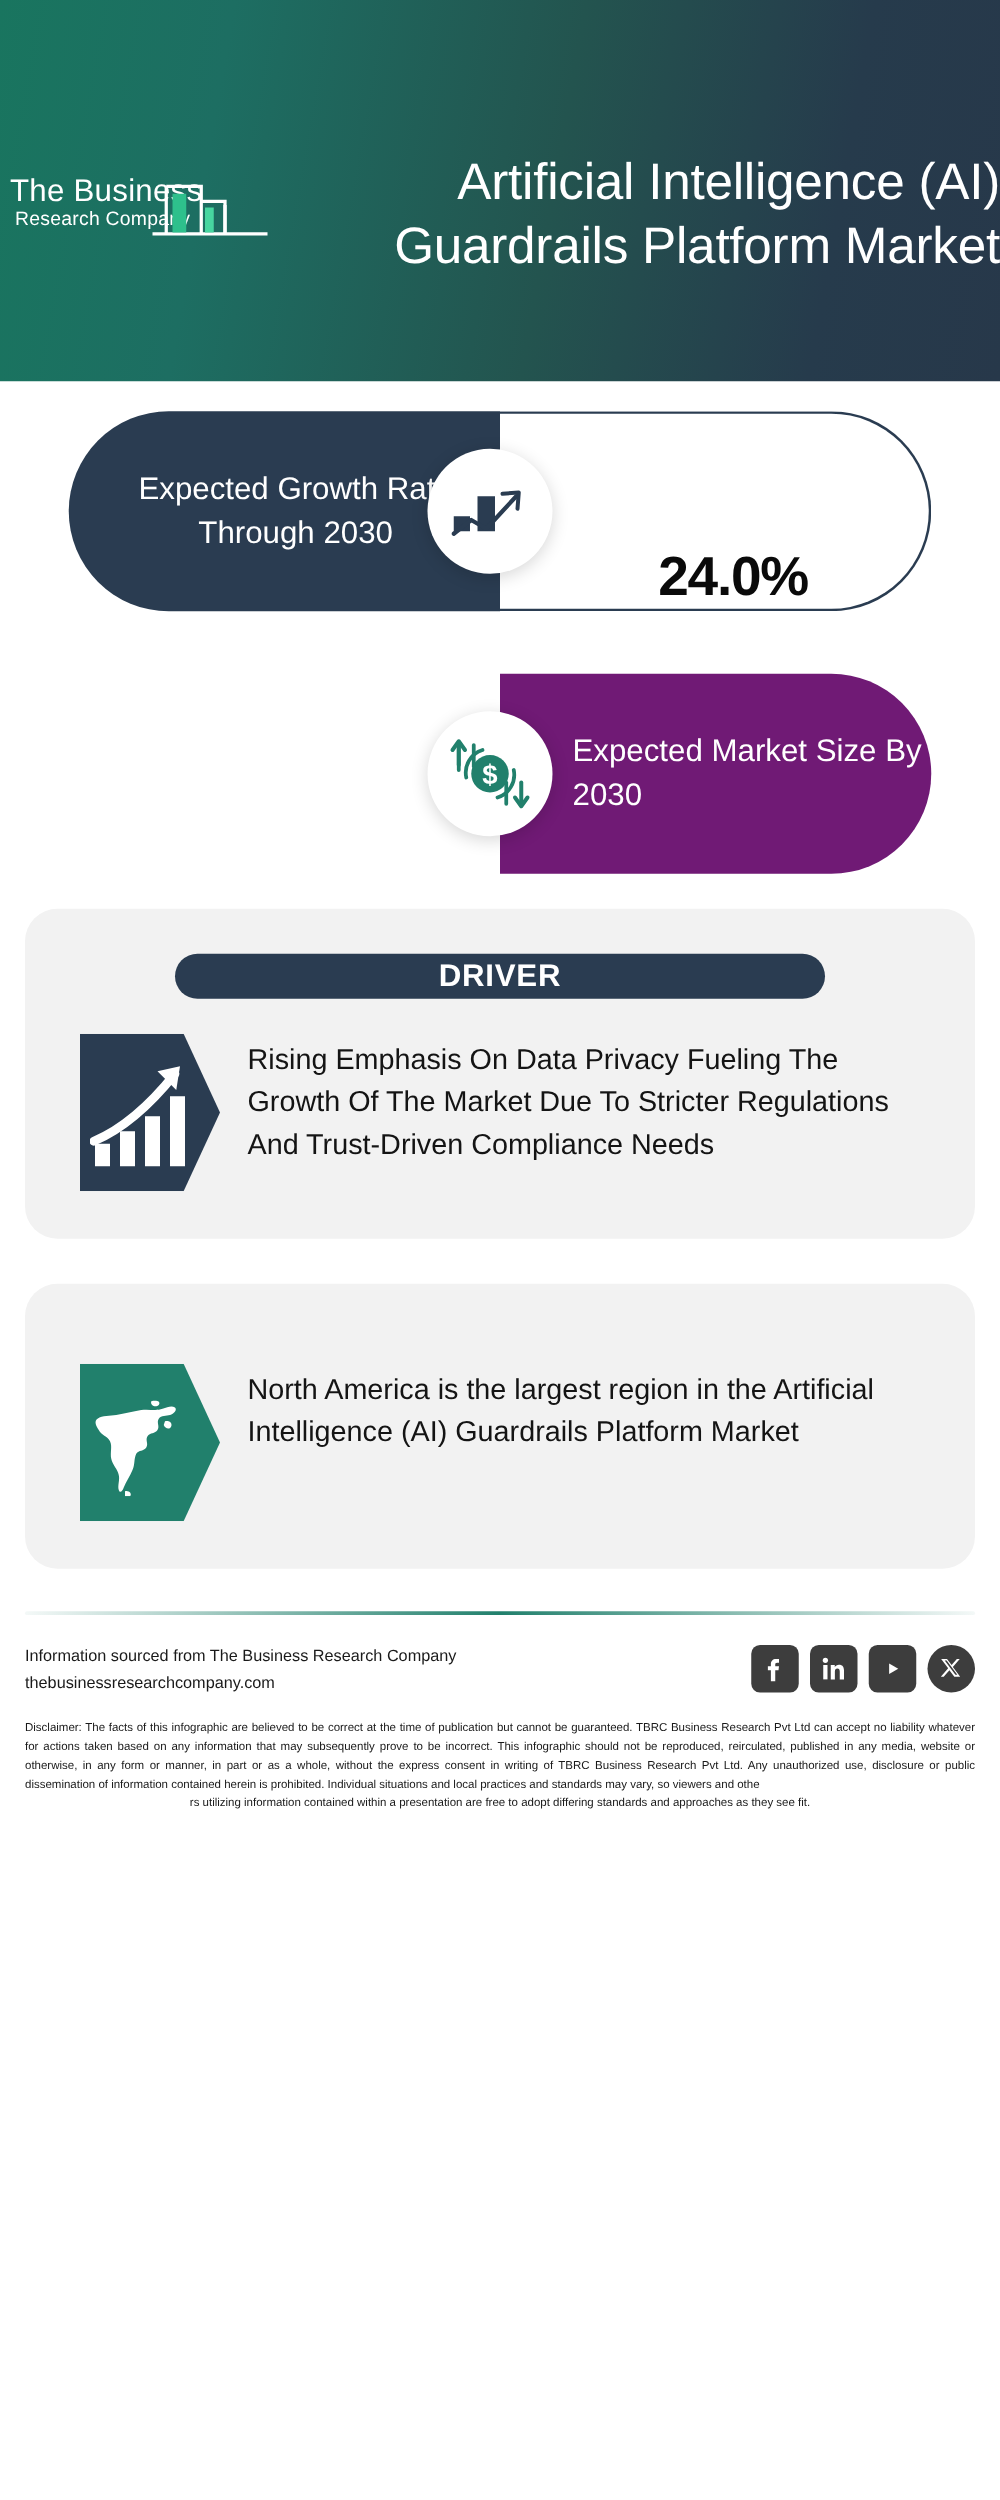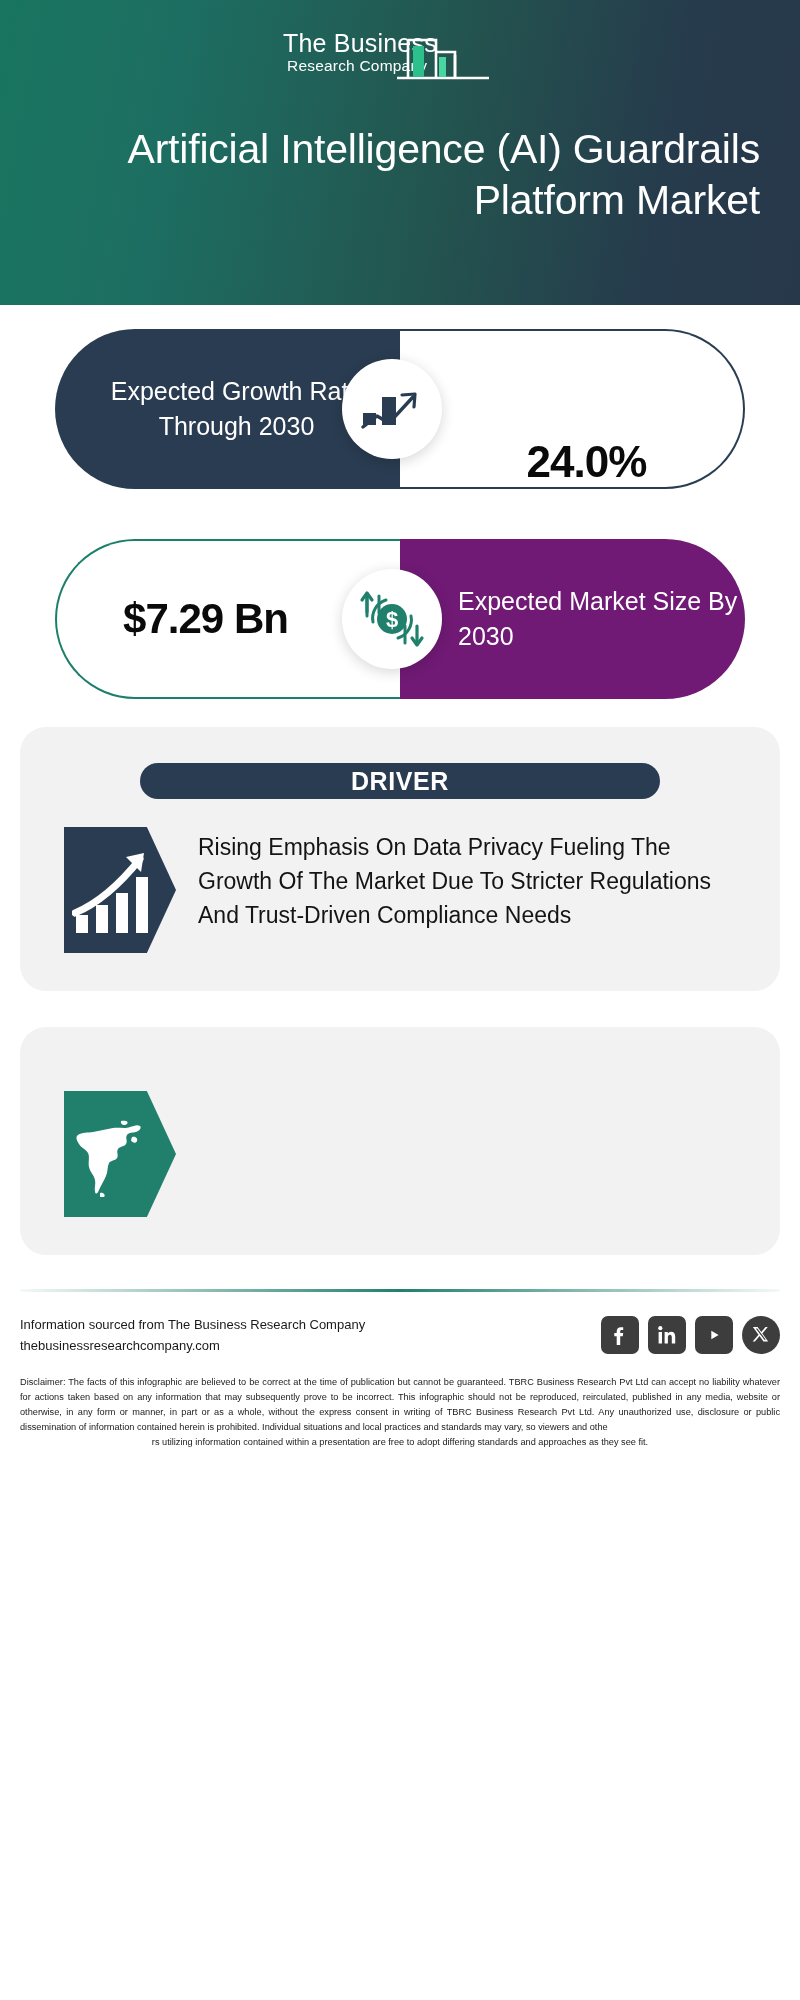--- a/index.html
+++ b/index.html
@@ -17,21 +17,20 @@
     background: #ffffff;
   }
 
   
   .header {
     position: relative;
     width: 800px;
     height: 305px;
     background: linear-gradient(100deg, #19755f 0%, #1d6e62 22%, #23544f 55%, #263b4c 82%, #27384a 100%);
     display: flex;
-    flex-direction: column;
     align-items: center;
   }
   .logo-wrap {
     margin-top: 22px;
     width: 250px;
     height: 66px;
     position: relative;
   }
   .hdr-title {
     margin-top: 36px;
@@ -231,23 +230,20 @@
         <svg width="62" height="52" viewBox="0 0 62 52">
           <rect x="2" y="30" width="13" height="12" fill="#2a3c51"></rect>
           <rect x="21" y="14" width="14" height="28" fill="#2a3c51"></rect>
           <path d="M2 44 L16 33 L28 40 L52 14" stroke="#2a3c51" stroke-width="3.4" fill="none" stroke-linecap="round" stroke-linejoin="round"></path>
           <path d="M41 12 L54 11 L53 24" stroke="#2a3c51" stroke-width="3.2" fill="none" stroke-linecap="round" stroke-linejoin="round"></path>
         </svg>
       </div>
     </div>
 
     <div class="stat-row row2">
-      <div class="val-green">
-        <span class="num">$7.29 Bn</span>
-      </div>
       <div class="lbl-green">Expected Market Size By 2030</div>
       <div class="icon-bubble">
         <svg width="66" height="62" viewBox="0 0 66 62">
           <circle cx="33" cy="31" r="15" fill="#21806c"></circle>
           <text x="33" y="39" text-anchor="middle" fill="#ffffff" font-family="Liberation Sans, sans-serif" font-size="22" font-weight="bold">$</text>
           <path d="M14 34 A19 19 0 0 1 27 12" stroke="#21806c" stroke-width="3" fill="none" stroke-linecap="round"></path>
           <path d="M52 28 A19 19 0 0 1 39 50" stroke="#21806c" stroke-width="3" fill="none" stroke-linecap="round"></path>
           <path d="M8 8 L8 28 M8 8 L8 28" stroke="#21806c" stroke-width="3" fill="none" stroke-linecap="round"></path>
           <path d="M8 6 L8 24" stroke="#21806c" stroke-width="3.2" stroke-linecap="round"></path>
           <path d="M3 12 L8 5 L13 12" stroke="#21806c" stroke-width="3.2" fill="none" stroke-linecap="round" stroke-linejoin="round"></path>
@@ -286,20 +282,21 @@
           <path fill="#ffffff" d="M6 24 C10 21,16 22,21 21 C28 20,34 18,41 17 C47 16,53 18,58 16
             C62 15,65 13,68 15 C70 17,67 20,64 21 C61 22,57 21,55 24 C53 27,56 30,54 33
             C52 36,48 35,46 38 C44 41,47 44,45 47 C43 50,39 49,37 52 C35 56,36 61,34 65
             C32 70,29 74,27 79 C26 82,24 84,23 81 C22 77,24 73,23 69 C22 64,18 61,17 56
             C16 51,18 46,16 42 C14 38,9 37,7 33 C5 30,3 26,6 24 Z"></path>
           <path fill="#ffffff" d="M60 26 C63 25,66 27,65 30 C64 33,60 32,59 29 Z"></path>
           <path fill="#ffffff" d="M49 10 C53 9,57 10,55 13 C53 15,48 14,49 10 Z"></path>
           <path fill="#ffffff" d="M28 82 C31 81,34 84,32 86 L28 86 Z"></path>
         </svg>
       </div>
+      <div class="panel-text">North America is the largest region in the Artificial Intelligence (AI) Guardrails Platform Market</div>
     </div>
   </div>
 
   <div class="divider"></div>
 
   <div class="footer">
     <div class="src-lines">
       <div>Information sourced from The Business Research Company</div>
       <div>thebusinessresearchcompany.com</div>
     </div>

